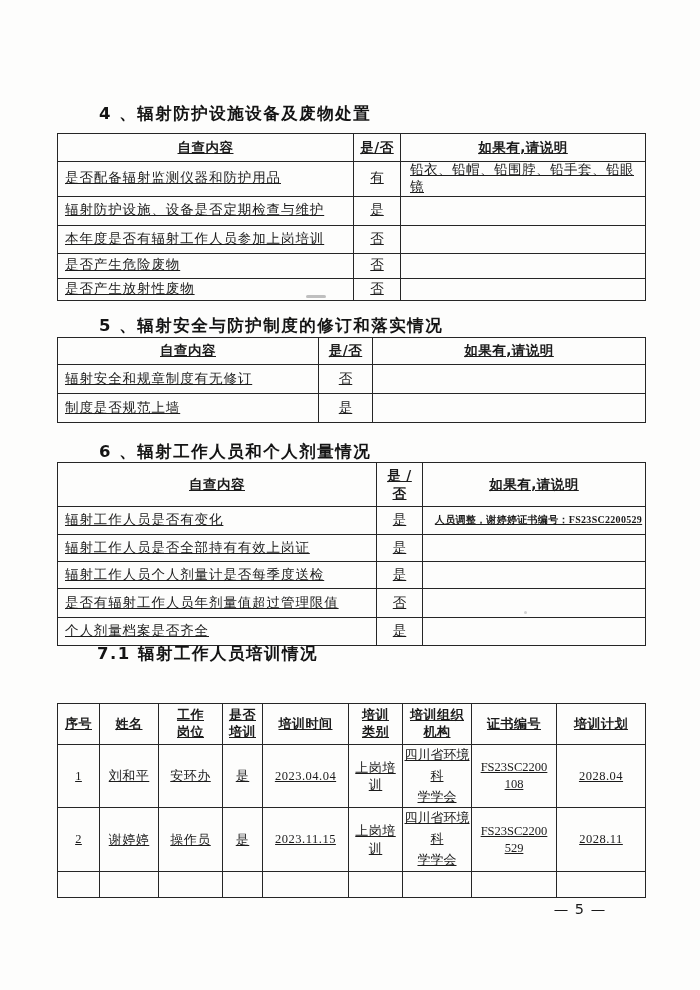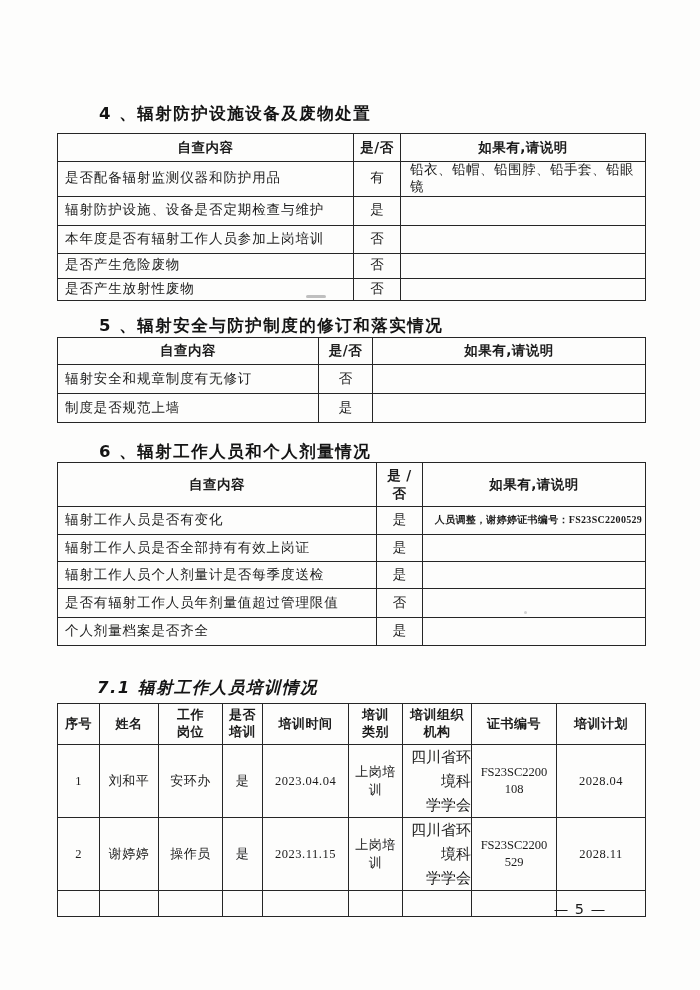--- a/index.html
+++ b/index.html
@@ -9,40 +9,40 @@
     background:#fdfdfc; color:#1c1c1c;
     font-family:"Liberation Serif","DejaVu Serif",serif;
   }
   .sec-title {
     position:absolute; font-family:"DejaVu Sans","Liberation Sans",sans-serif;
     font-weight:700; font-size:16.5px; letter-spacing:1.5px; color:#141414;
     white-space:nowrap;
   }
   table {
     position:absolute; left:57px; width:588px;
-    border-collapse:collapse; table-layout:fixed;
+    border-collapse:collapse; table-layout:fixed;text-decoration:underline;
   }
   th, td {
     border:1.5px solid #262626; white-space:pre-line; overflow:hidden;
     vertical-align:middle; color:#1b1b1b;
   }
   th {
     font-family:"DejaVu Sans","Liberation Sans",sans-serif;
     font-weight:700; font-size:13.5px; text-align:center; line-height:1.3;
     letter-spacing:0.5px;
   }
   td { font-size:13.5px; line-height:1.25; }
   td.q    { text-align:left; padding-left:7px; letter-spacing:0.9px; }
   td.yn   { text-align:center; }
   td.note { text-align:left; padding-left:9px; letter-spacing:0.5px; }
   td.note-sm { text-align:center; padding-left:9px; font-size:10px; letter-spacing:0.3px; font-weight:600; }
   #t7 th { font-size:13px; }
   #t7 td { text-align:center; font-size:13px; letter-spacing:0.5px; line-height:1.35; }
   #t7 td.num  { font-size:12.5px; letter-spacing:0.5px; }
-  #t7 td.org  { font-size:15px; line-height:1.6; letter-spacing:0;text-align:right; }
+  #t7 td.org  { font-size:13px; line-height:1.6; letter-spacing:0; }
   #t7 td.cert { font-size:12.5px; letter-spacing:0; }
   .pagenum {
     position:absolute; left:536px; top:901px; width:88px; text-align:center;
     font-size:14.5px; letter-spacing:1px; color:#1a1a1a;
     font-family:"DejaVu Sans","Liberation Sans",sans-serif;
   }
   .smudge {
     position:absolute; background:#8d8d8d; opacity:0.55;
     border-radius:2px;
   }
@@ -157,21 +157,21 @@
     </tr>
     <tr style="height:28px">
       <td class="q">个人剂量档案是否齐全</td>
       <td class="yn">是</td>
       <td class="note"></td>
     </tr>
   </tbody>
     </table>
   <div class="dot" style="left:524px; top:611px; width:3px; height:3px;"></div>
 
-  <div class="sec-title" style="left:97px; top:677px;font-style:italic;">7.1 辐射工作人员培训情况</div>
+  <div class="sec-title" style="left:97px; top:643px;">7.1 辐射工作人员培训情况</div>
   <table id="t7" style="top:703px;">
     <colgroup>
       <col style="width:42px">
         <col style="width:59px">
         <col style="width:64px">
       <col style="width:40px">
         <col style="width:86px">
         <col style="width:54px">
       <col style="width:69px">
         <col style="width:85px">

